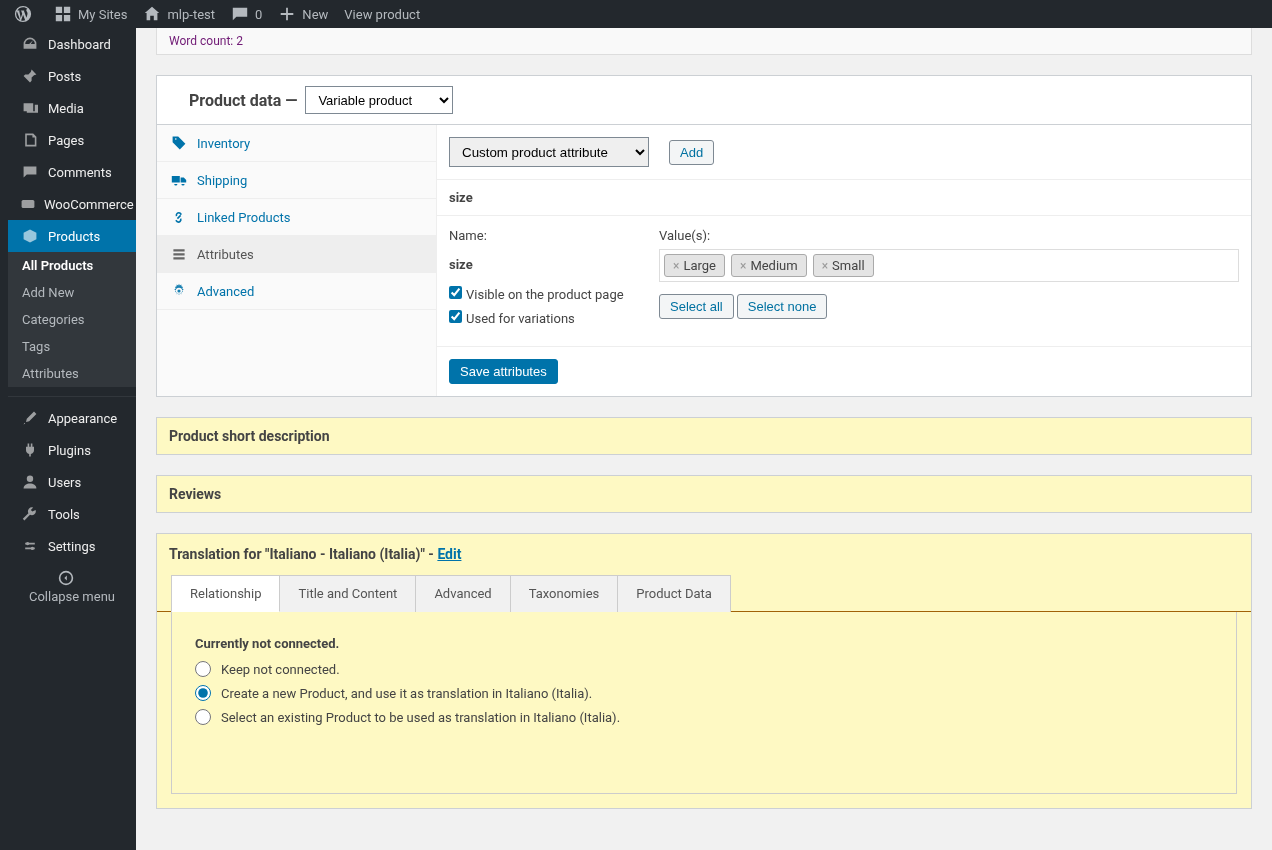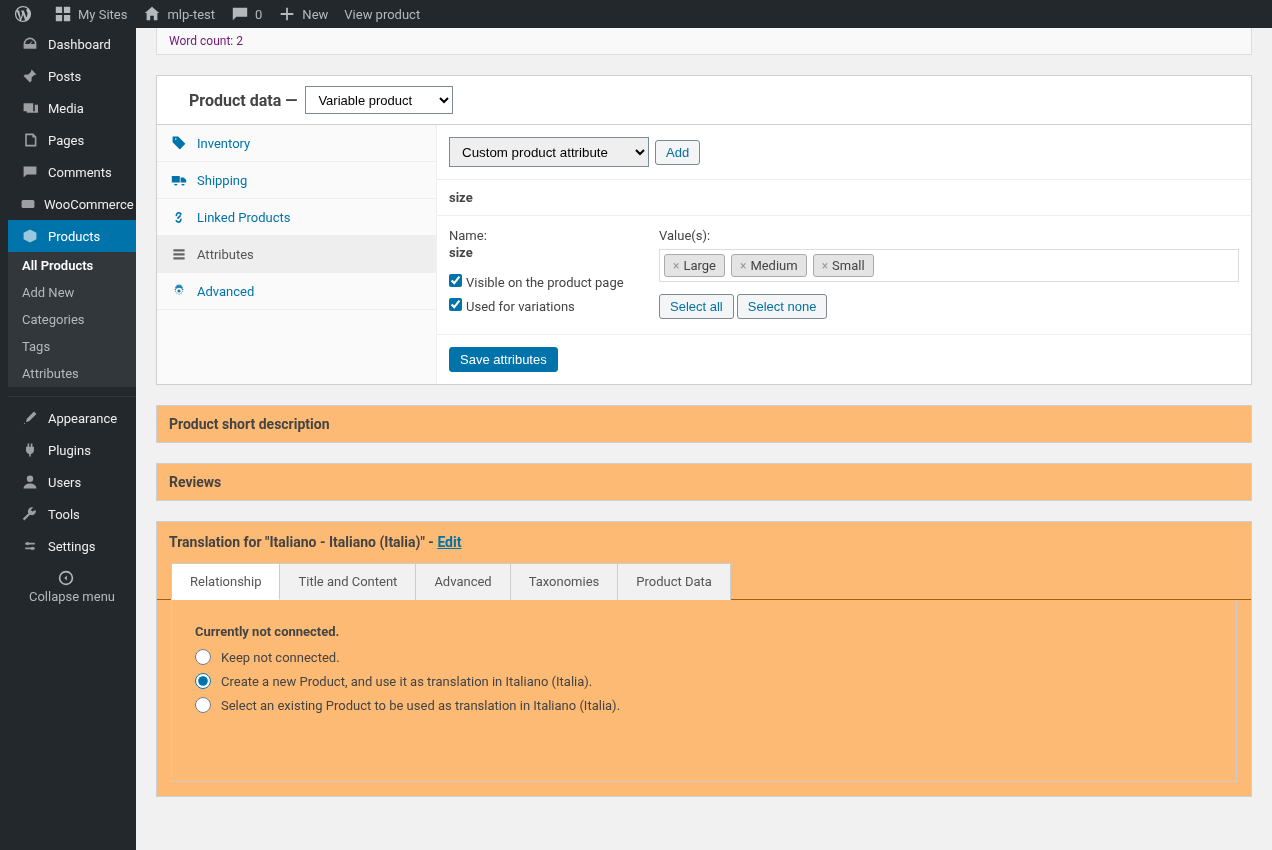--- a/index.html
+++ b/index.html
@@ -35,44 +35,44 @@
 .wc-head .label { font-weight: 700; font-size: 16px; margin-right: 8px; padding-left: 20px; }
 .wc-head select { border: 1px solid #7e8993; height: 28px; padding: 0 24px 0 8px; background: #fff; font-size: 13px; }
 
 .wc-body { display: flex; }
 .wc-tabs { width: 280px; background: #fafafa; border-right: 1px solid #eee; }
 .wc-tab { display: flex; align-items: center; padding: 10px 12px; border-bottom: 1px solid #eee; color: #0073aa; cursor: pointer; }
 .wc-tab .ticon { width: 20px; margin-right: 8px; display: inline-flex; justify-content: center; vertical-align: middle; }
 .wc-tab.active { background: #eee; color: #555; }
 
 .wc-panel { flex: 1; }
-.toolbar { padding: 12px; border-bottom: 1px solid #eee; display: flex; align-items: center; gap: 6px; }
+.toolbar { padding: 12px; border-bottom: 1px solid #eee; display: flex; align-items: center; gap: 20px; }
 .toolbar select { border: 1px solid #7e8993; height: 30px; padding: 0 24px 0 8px; }
 .btn { border: 1px solid #7e8993; background: #f3f5f6; color: #0071a1; padding: 4px 10px; border-radius: 3px; cursor: pointer; font-size: 13px; }
 .btn-primary { background: #0073aa; border-color: #0073aa; color: #fff; }
 
 .attr-header { padding: 10px 12px; border-bottom: 1px solid #eee; font-weight: 700; }
 .attr-body { display: flex; padding: 12px; gap: 20px; border-bottom: 1px solid #eee; }
 .attr-left { width: 190px; }
-.attr-left .lbl { margin-bottom: 2px; }
+.attr-left .lbl { margin-bottom: 14px; }
 .attr-left .name { font-weight: 700; margin-bottom: 14px; }
 .attr-left label { display: block; margin-bottom: 8px; }
 .attr-left input[type=checkbox] { margin-right: 4px; accent-color: #0073aa; }
 .attr-right { flex: 1; }
 .attr-right .lbl { margin-bottom: 6px; }
 .tags { display: flex; gap: 6px; margin-bottom: 12px; border: 1px solid #ddd; padding: 4px; }
 .tag { background: #e4e4e4; border: 1px solid #aaa; border-radius: 3px; padding: 3px 8px; font-size: 13px; display: flex; align-items: center; }
 .tag .x { margin-right: 4px; color: #999; font-size: 12px; }
 .sel-btns { display: flex; gap: 3px; }
 
 .panel-footer { padding: 12px; }
 
 .wordcount { color: #701a75; font-size: 12px; padding: 6px 12px; background: #f9f9f9; border: 1px solid #ddd; border-top: none; }
 
-.section-box { background: #fdba74; border: 1px solid #ccd0d4; margin-top: 20px; }
+.section-box { background: #fef9c3; border: 1px solid #ccd0d4; margin-top: 20px; }
 .section-head { padding: 10px 12px; font-weight: 700; font-size: 14px; }
 
 .trans-head { padding: 12px; font-weight: 700; font-size: 14px; }
 .trans-head a { color: #0073aa; text-decoration: underline; }
 
 .trans-tabs { display: flex; border-bottom: 1px solid #a16207; padding-left: 14px; }
 .trans-tab { padding: 10px 18px; background: #f1f1f1; border: 1px solid #ccc; border-bottom: none; margin-right: 0; cursor: pointer; color: #555; position: relative; top: 1px; }
 .trans-tab + .trans-tab { border-left: none; }
 .trans-tab.active { background: #fff; border-bottom: 1px solid #fff; }
 

